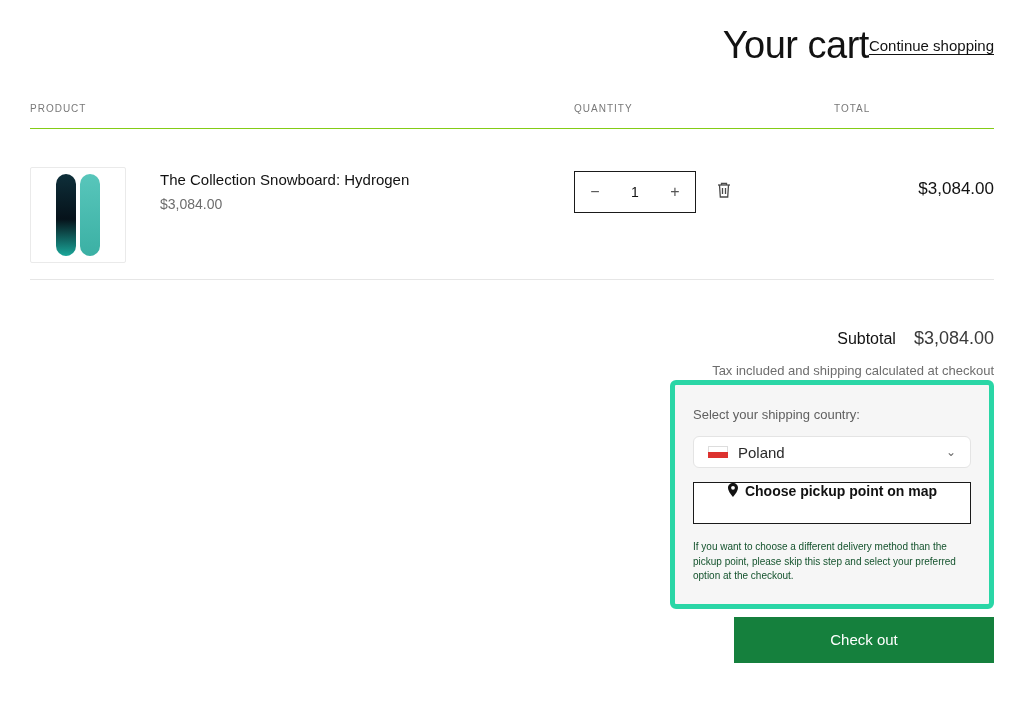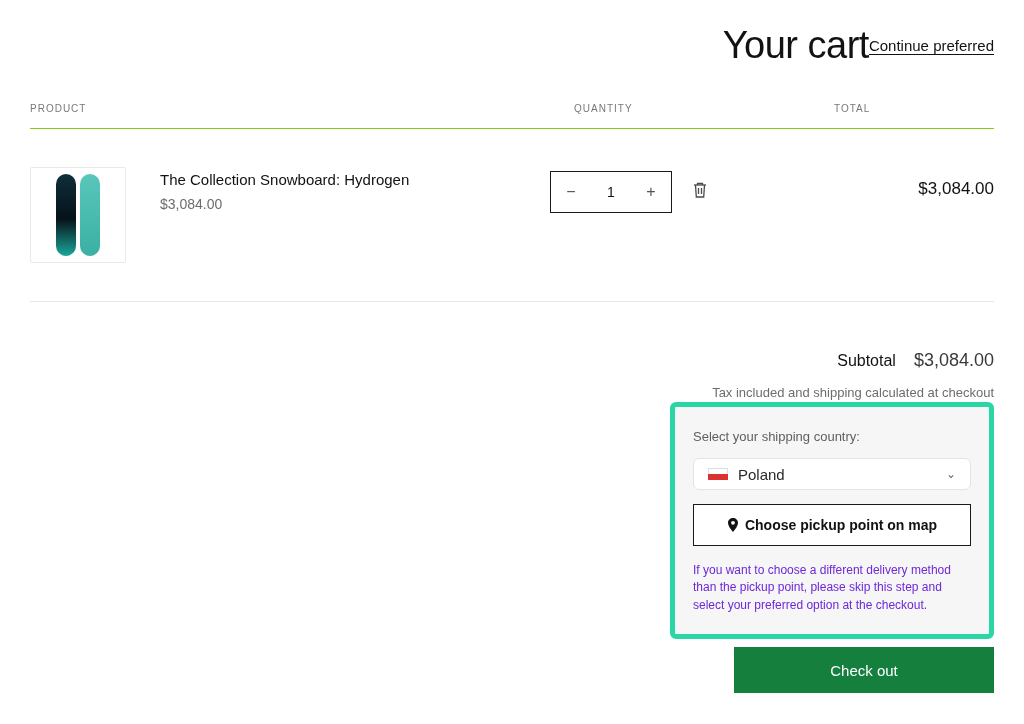--- a/index.html
+++ b/index.html
@@ -42,23 +42,22 @@
     color: #787878;
   }
   .th-product { text-align: left; }
   .th-quantity { text-align: left; }
   .th-total { }
   .line-item {
     display: grid;
     grid-template-columns: 1fr 260px 160px;
     align-items: flex-start;
     padding-top: 38px;
-    padding-bottom: 38px;
+    padding-bottom: 16px;
     border-bottom: 1px solid #e6e6e6;
-    gap: 24px;
   }
   .product-cell {
     display: flex;
     gap: 34px;
   }
   .thumb {
     width: 96px;
     height: 96px;
     border: 1px solid #eaeaea;
     border-radius: 2px;
@@ -190,31 +189,31 @@
     color: #2a2a2a;
     flex: 1;
   }
   .chev { color:#6b6b6b; font-size:12px; }
   .map-btn {
     border: 1px solid #1a1a1a;
     background: #fff;
     height: 42px;
     width: 100%;
     display: flex;
-    align-items: center;
+    align-items: flex-start;
     justify-content: center;
     gap: 6px;
     font-size: 14px;
     font-weight: 600;
     cursor: pointer;
     margin-bottom: 16px;
   }
   .panel-note {
-    font-size: 12px;
-    color: #6d28d9;
+    font-size: 10px;
+    color: #14532d;
     line-height: 1.45;
   }
   .checkout-wrap {
     display: flex;
     justify-content: flex-end;
     margin-top: 8px;
   }
   .checkout-btn {
     width: 260px;
     height: 46px;
@@ -227,21 +226,21 @@
     cursor: pointer;
   }
 </style>
 </head>
 <body>
 
 <div class="page">
 
   <div class="cart-header">
     <h1 class="cart-title">Your cart</h1>
-    <a class="continue-link">Continue preferred</a>
+    <a class="continue-link">Continue shopping</a>
   </div>
 
   <div class="table-head">
     <div class="th-product">PRODUCT</div>
     <div class="th-quantity">QUANTITY</div>
     <div class="th-total">TOTAL</div>
   </div>
 
   <div class="line-item">
     <div class="product-cell">

